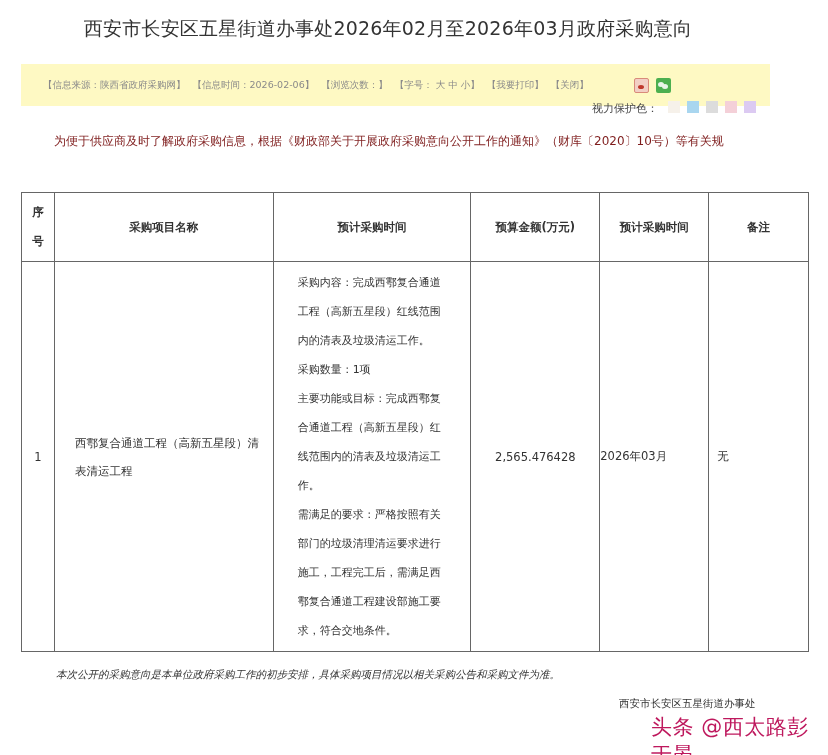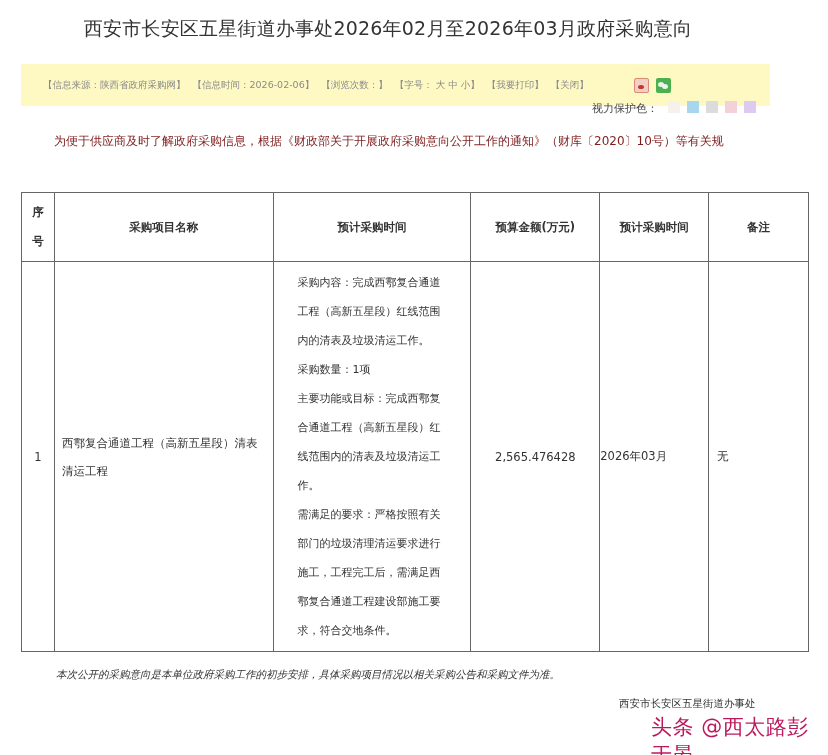--- a/index.html
+++ b/index.html
@@ -40,21 +40,21 @@
 
   table.proc {
     position: absolute; left: 21px; top: 192px; width: 788px; border-collapse: collapse;
     font-size: 11.5px; color: #333;
   }
   table.proc th, table.proc td { border: 1.5px solid #666; }
   table.proc th { height: 69px; font-weight: bold; text-align: center; font-size: 11.5px; color: #333; }
   table.proc th.seq { line-height: 29px; }
   table.proc td { height: 359px; vertical-align: middle; }
   td.c-seq { text-align: center; }
-  td.c-name { padding: 0 6px 0 7px; line-height: 28px; }
+  td.c-name { padding: 0 6px 0 20px; line-height: 28px; }
   td.c-desc { padding: 6px 24px; line-height: 29px; font-size: 11px; }
   td.c-amt { text-align: center; }
   td.c-time { text-align: left; }
   td.c-note { padding-left: 8px; }
 
   .footnote {
     position: absolute; left: 56px; top: 668px; font-size: 10.5px; color: #333; font-style: italic;
   }
   .signature {
     position: absolute; left: 619px; top: 697px; font-size: 10.5px; color: #333;

